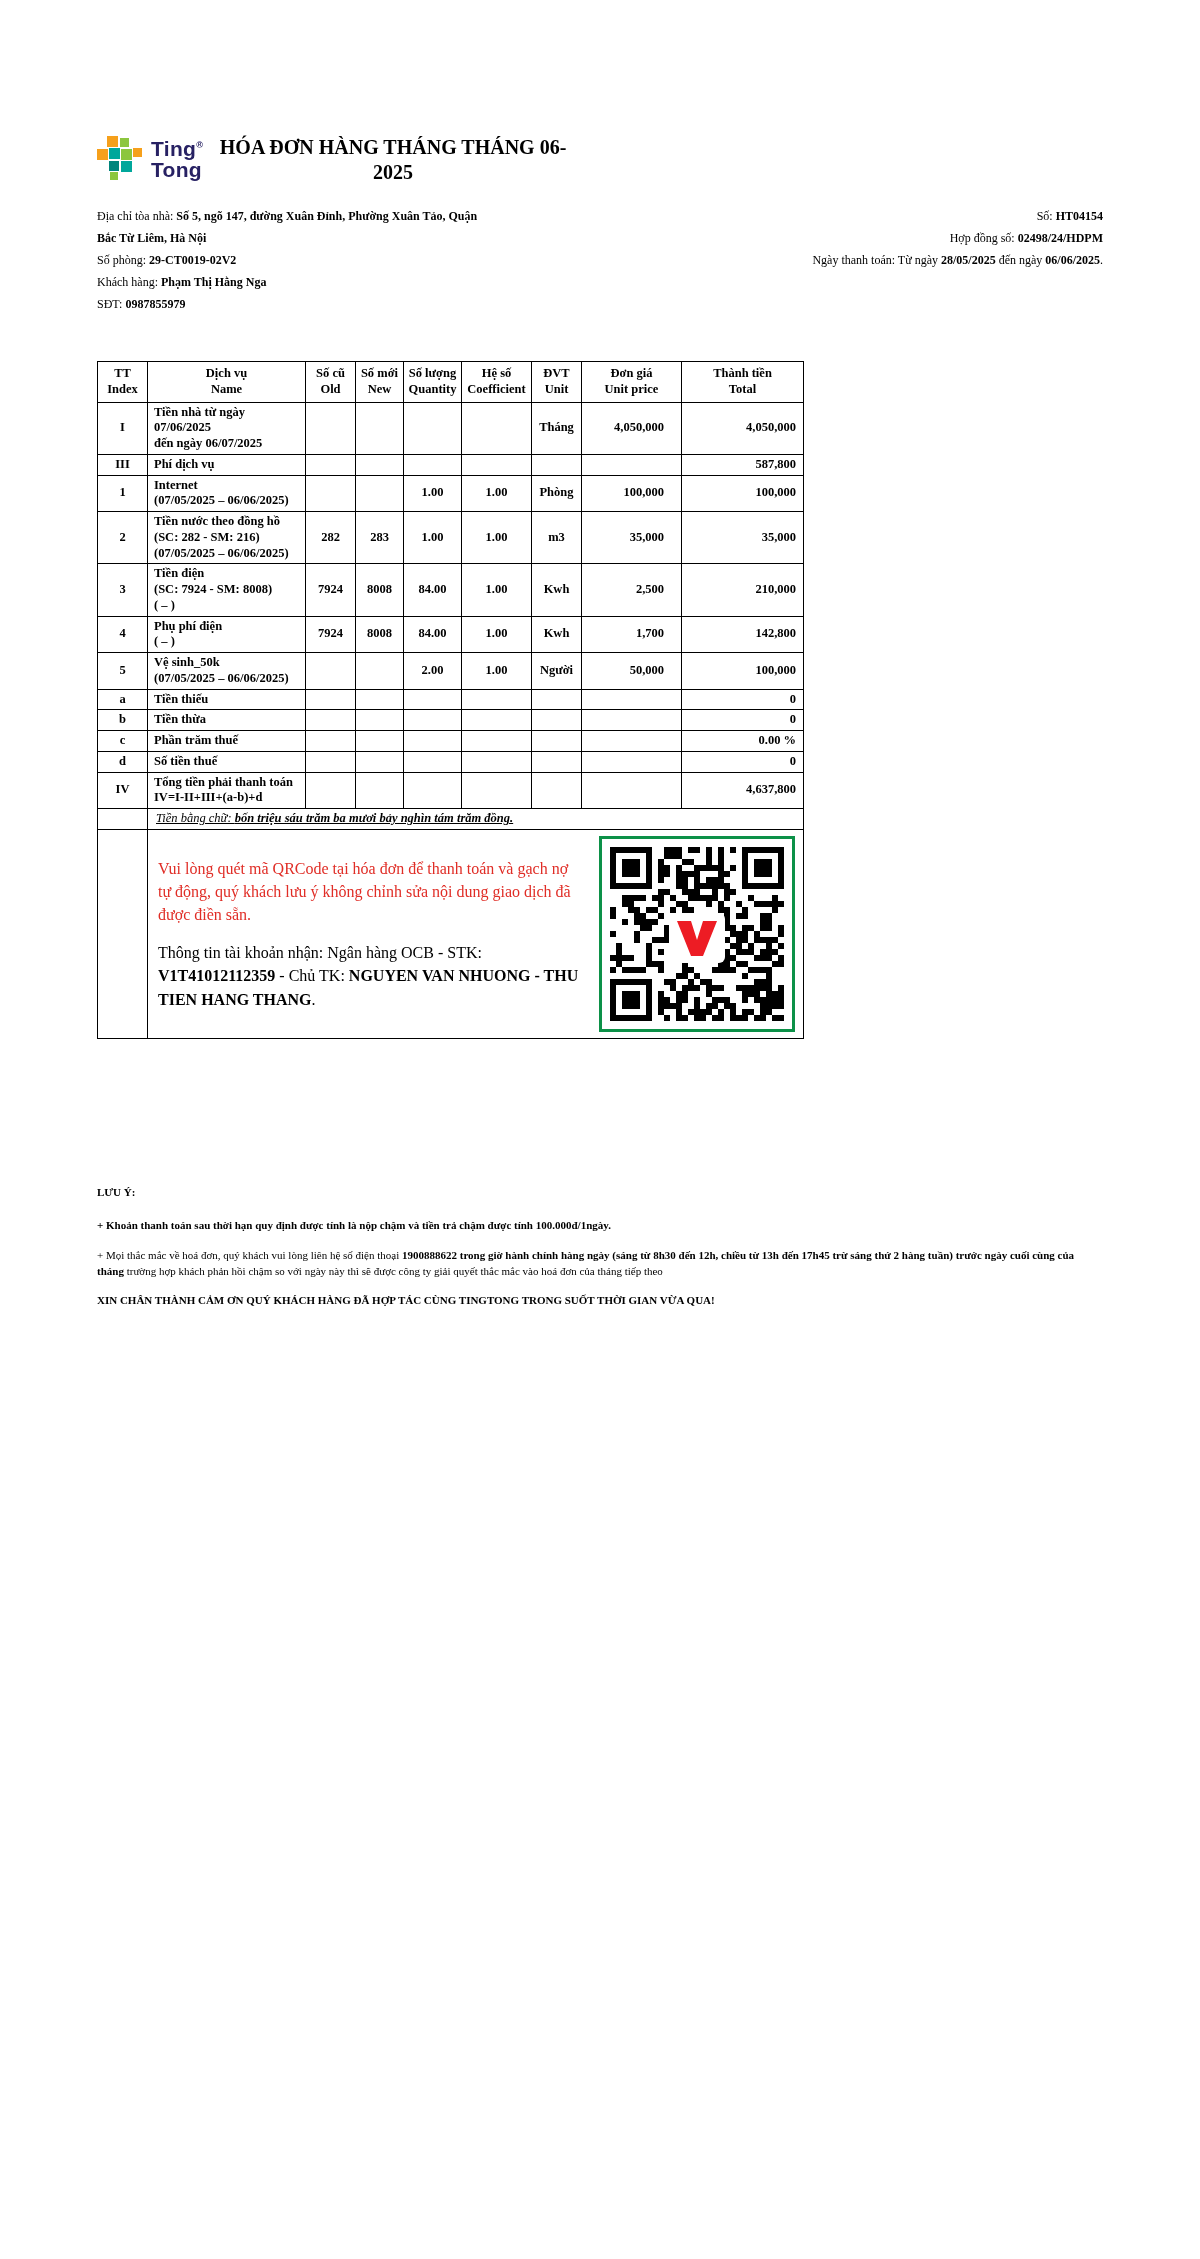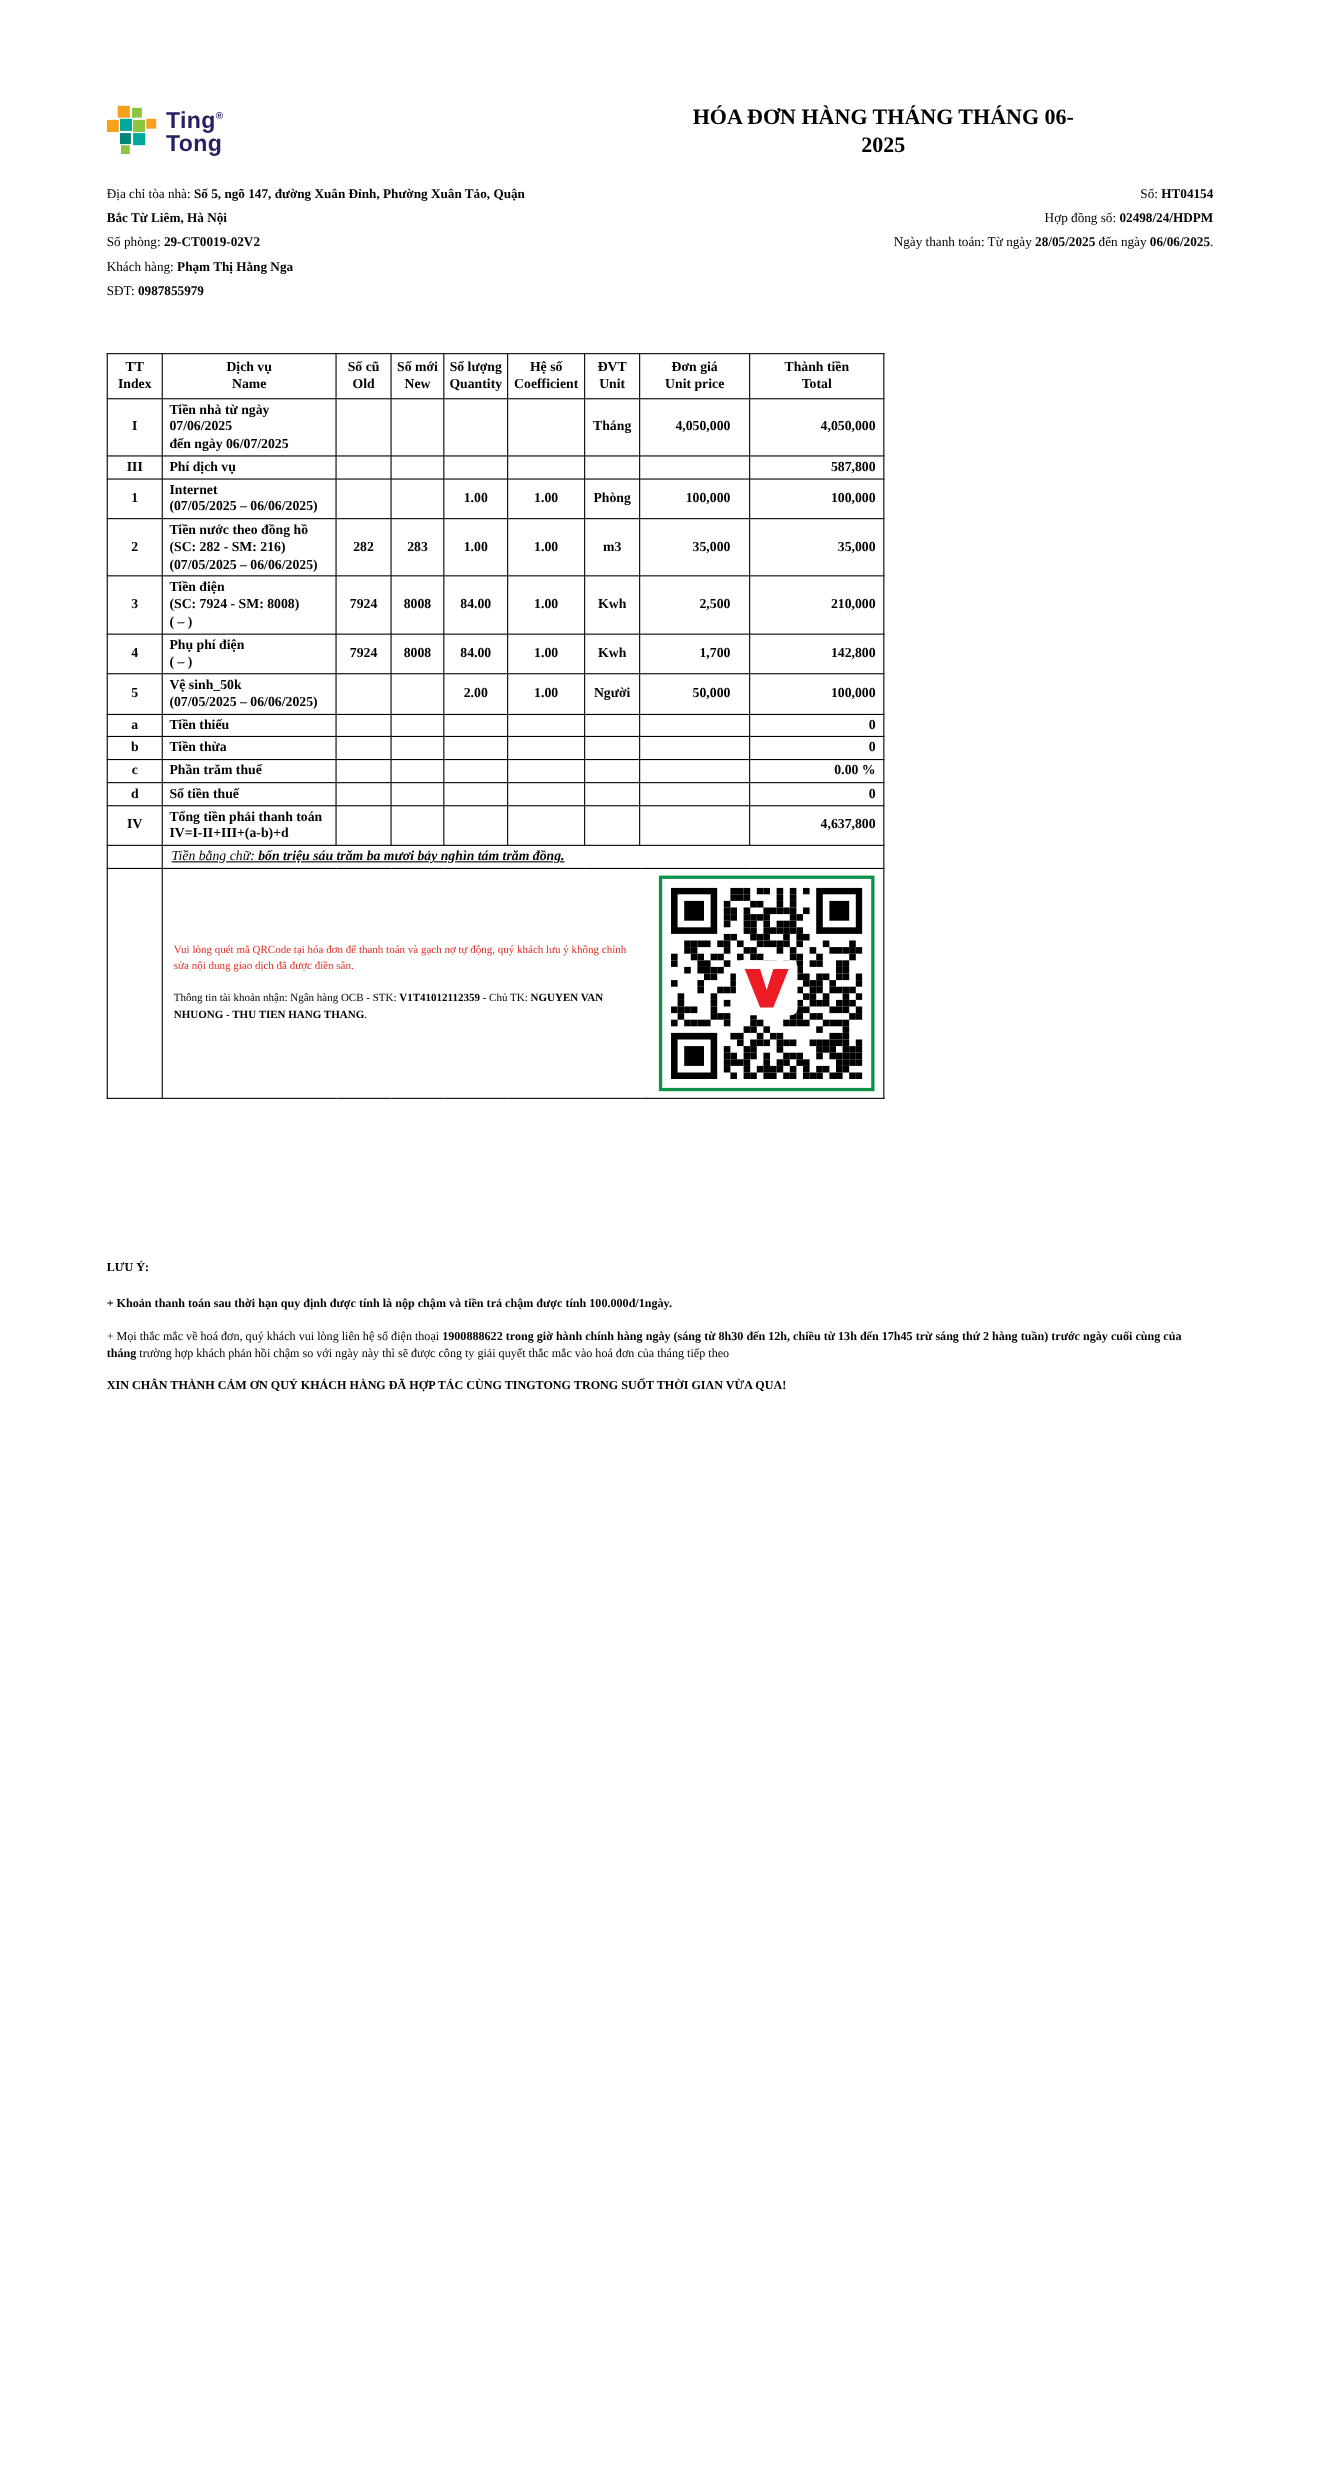--- a/index.html
+++ b/index.html
@@ -8,21 +8,21 @@
     width:1200px; height:2259px;
     font-family:"Liberation Serif", serif;
     color:#000; position:relative; overflow:hidden;
   }
   .b  { font-weight:bold; }
   .it { font-style:italic;text-decoration:underline; }
 
   .page { width:1006px; margin-left:97px; padding-top:95px; }
 
   
-  .header { display:flex; justify-content:space-between; align-items:flex-start; }
+  .header { display:flex; align-items:flex-start;margin-top:40px; }
   .logo { display:flex; align-items:center; gap:8px; }
   .logo-text {
     font-family:"Liberation Sans", sans-serif;
     font-weight:bold; font-size:21px; line-height:21px;
     color:var(--brand-navy, #272163); letter-spacing:.3px;
   }
   .logo-text sup { font-size:9px; vertical-align:super; }
   .title {
     width:380px; margin-right:110px; text-align:center;
     font-size:20px; font-weight:bold; line-height:1.25;
@@ -46,21 +46,21 @@
   .c-name  { text-align:left; }
   .c-num   { text-align:center; }
   .c-unit  { text-align:center; }
   .c-price { text-align:right; padding-right:17px !important; }
   .c-total { text-align:right; padding-right:7px  !important; }
 
   .words-cell { font-weight:normal; font-style:italic; padding-left:8px !important; }
 
   .qr-cell { font-weight:normal; height:202px; padding:6px 8px !important; }
   .qr-flex { display:flex; align-items:center; height:100%; }
-  .qr-texts { flex:1; padding:0 14px 0 2px; font-size:10px; line-height:1.45; }
+  .qr-texts { flex:1; padding:0 14px 0 2px; font-size:16px; line-height:1.45; }
   .red-note { color:var(--accent-red, #e02d26); margin-bottom:15px; }
   .qr-frame {
     width:196px; height:196px; flex:0 0 196px;
     border:3px solid var(--qr-border-green, #0c9148);
     background:#fff; display:flex; align-items:center; justify-content:center;
   }
 
   
   .footer { margin-top:146px; font-size:11px; line-height:1.42; }
   .footer p { margin-bottom:14px; }

